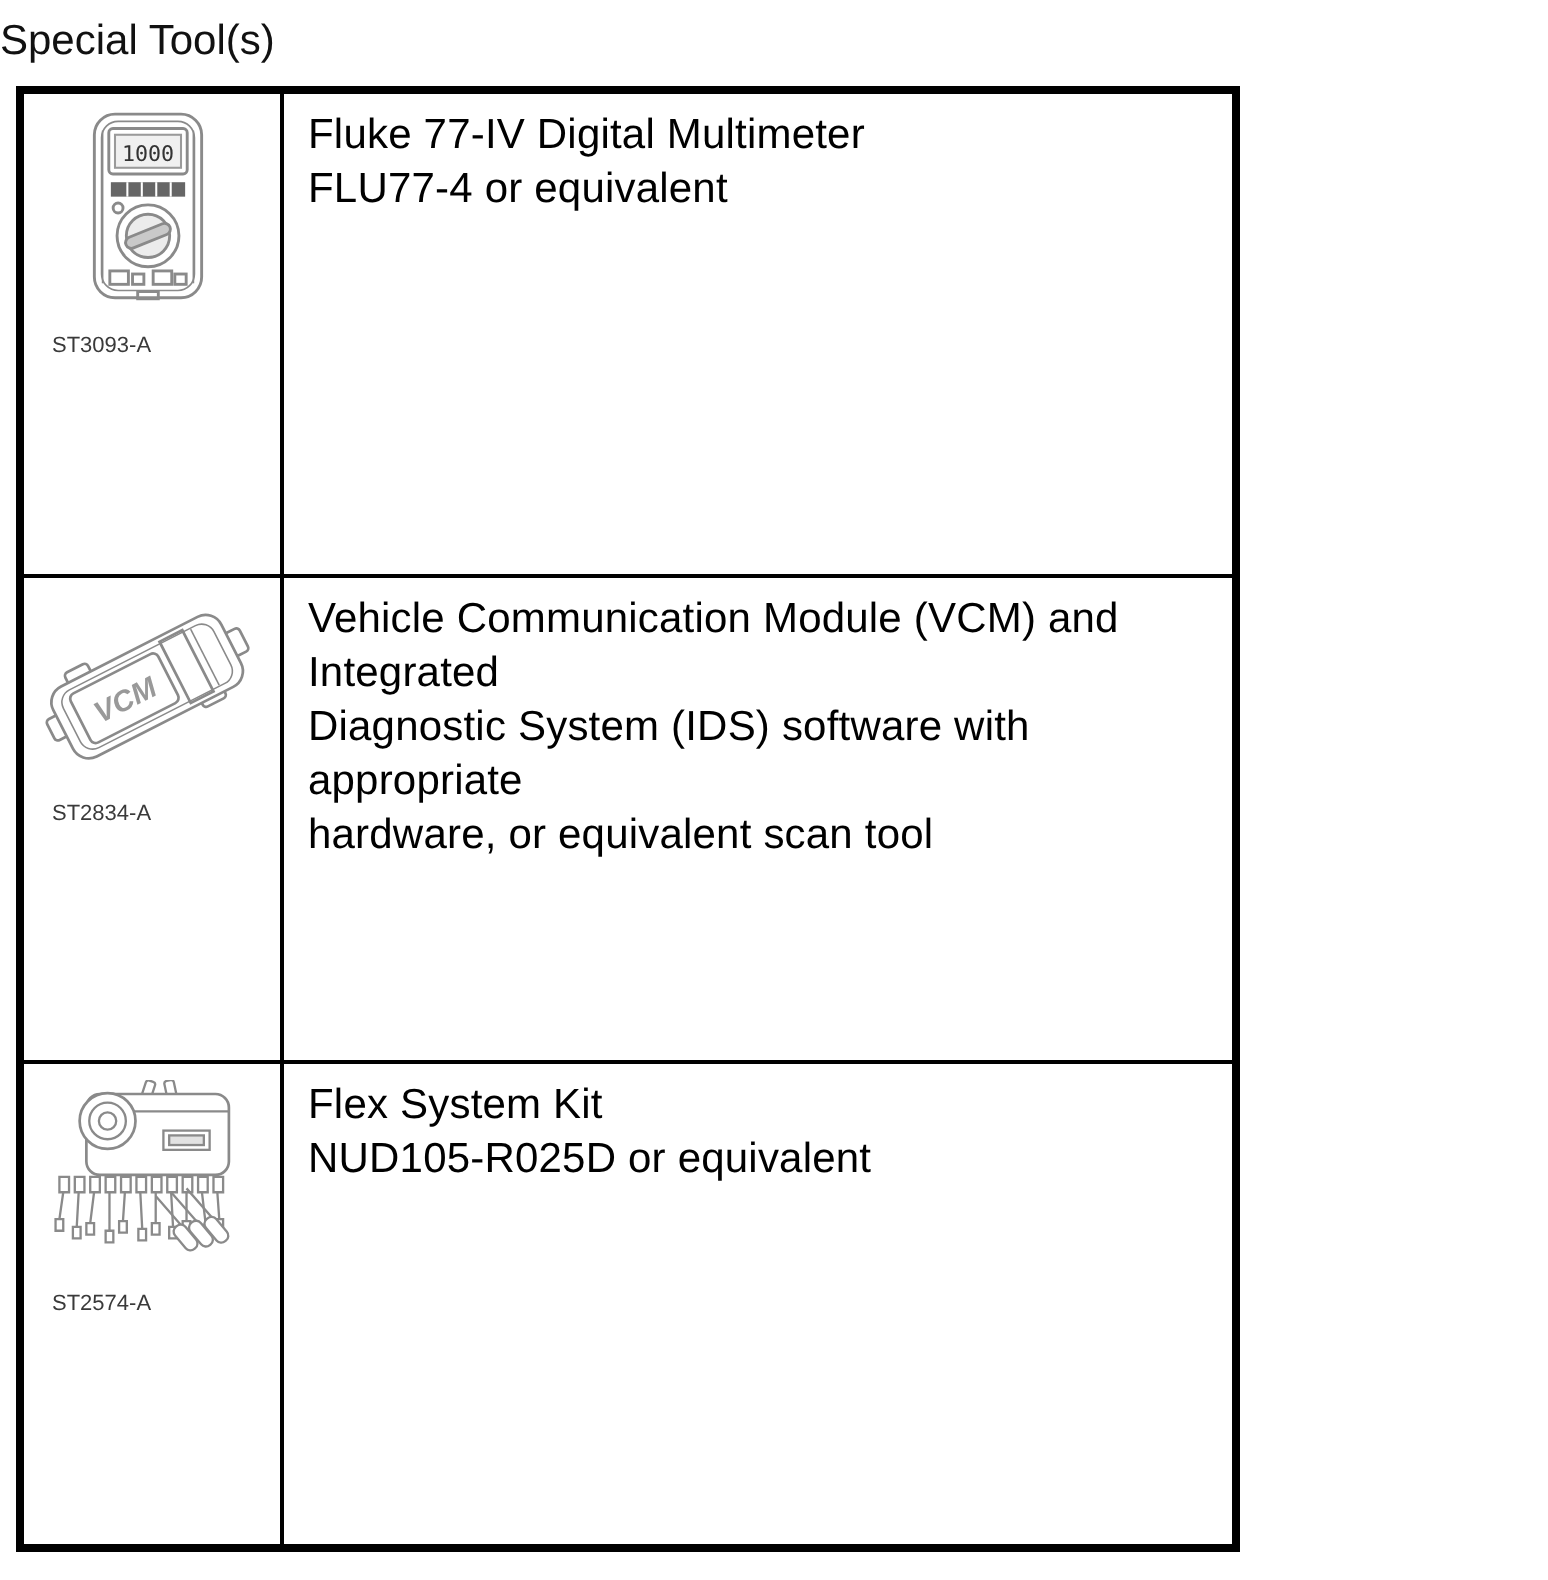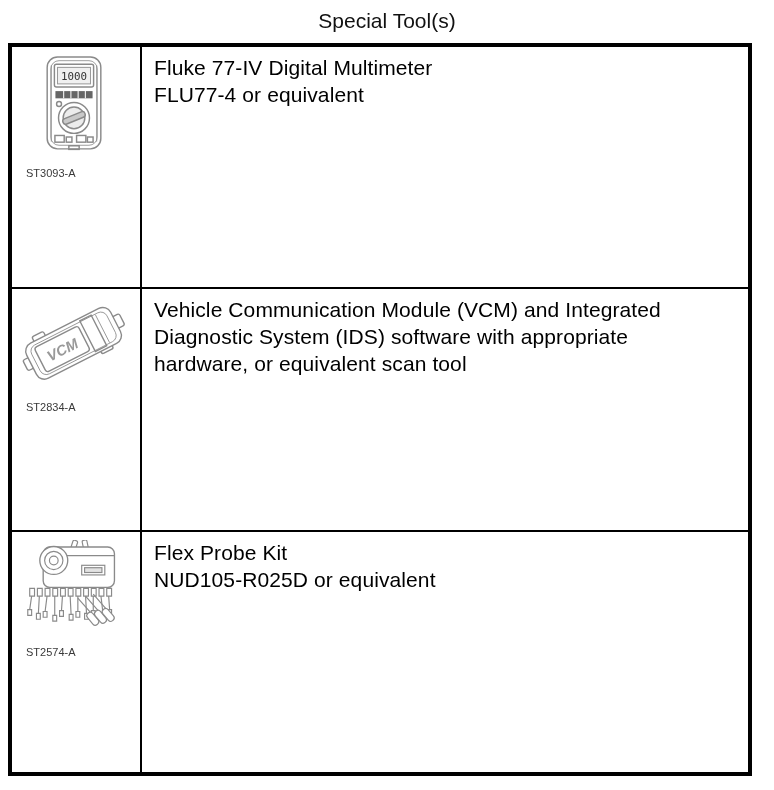--- a/index.html
+++ b/index.html
@@ -10,32 +10,31 @@
     color: #000000;
   }
   .page {
     width: 774px;
     height: 790px;
     background: #ffffff;
     position: relative;
     overflow: hidden;
   }
   .page-title {
-    text-align: center;
     font-size: 21px;
     line-height: 24px;
     padding-top: 9px;
     height: 34px;
     color: #111;
   }
   table.tools-table {
     border-collapse: collapse;
     table-layout: fixed;
     margin-left: 8px;
-    width: 744px;
+    width: 612px;
     background: #fff;
   }
   table.tools-table, table.tools-table td {
     border: 2px solid #000;
   }
   table.tools-table {
     border-width: 4px;
   }
   td.img-cell {
     width: 120px;
@@ -168,20 +167,20 @@
               <path d="M58 60l14 16 M66 58l14 16 M74 56l14 16"></path>
               <rect x="70" y="74" width="7" height="15" rx="3.2" fill="#fff" transform="rotate(-40 73.5 81.5)"></rect>
               <rect x="78" y="72" width="7" height="15" rx="3.2" fill="#fff" transform="rotate(-40 81.5 79.5)"></rect>
               <rect x="86" y="70" width="7" height="15" rx="3.2" fill="#fff" transform="rotate(-40 89.5 77.5)"></rect>
             </g>
           </svg>
         </div>
         <div class="img-label">ST2574-A</div>
       </td>
       <td class="desc-cell">
-        <div class="desc-lines">Flex Probe Kit
+        <div class="desc-lines">Flex System Kit
 NUD105-R025D or equivalent</div>
       </td>
     </tr>
   </tbody>
     </table>
 
 </div>
 
 </body></html>

